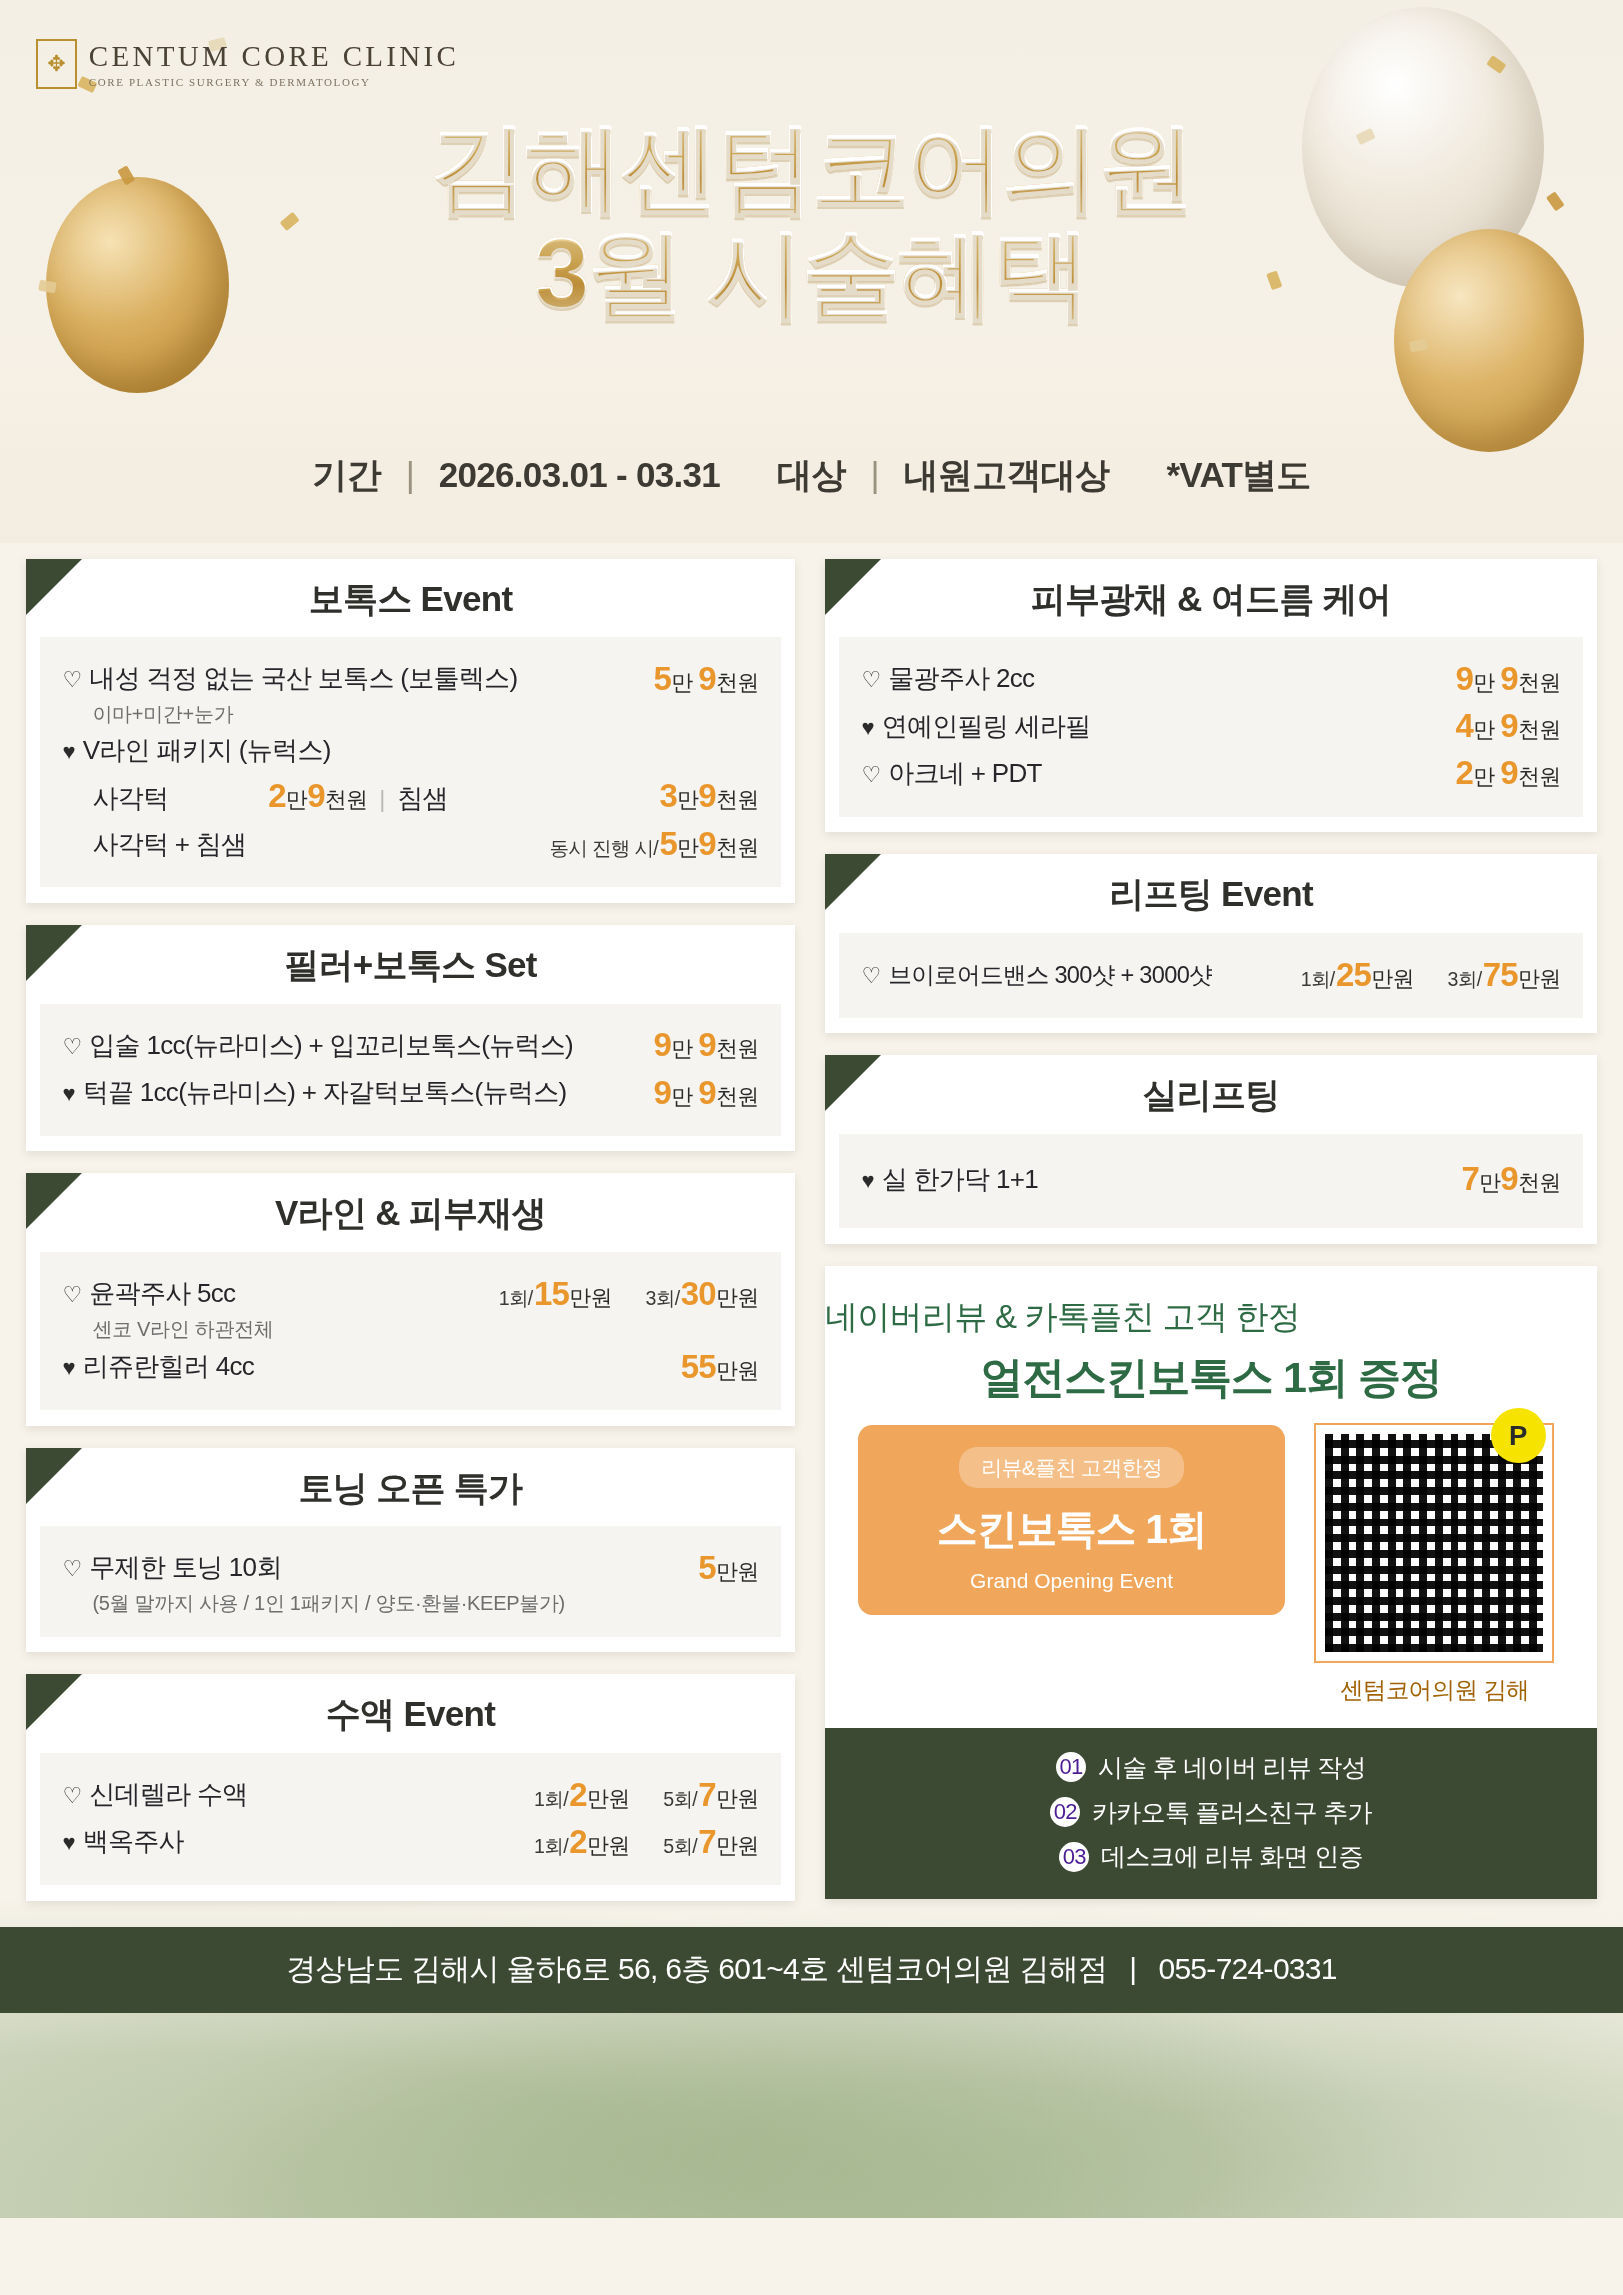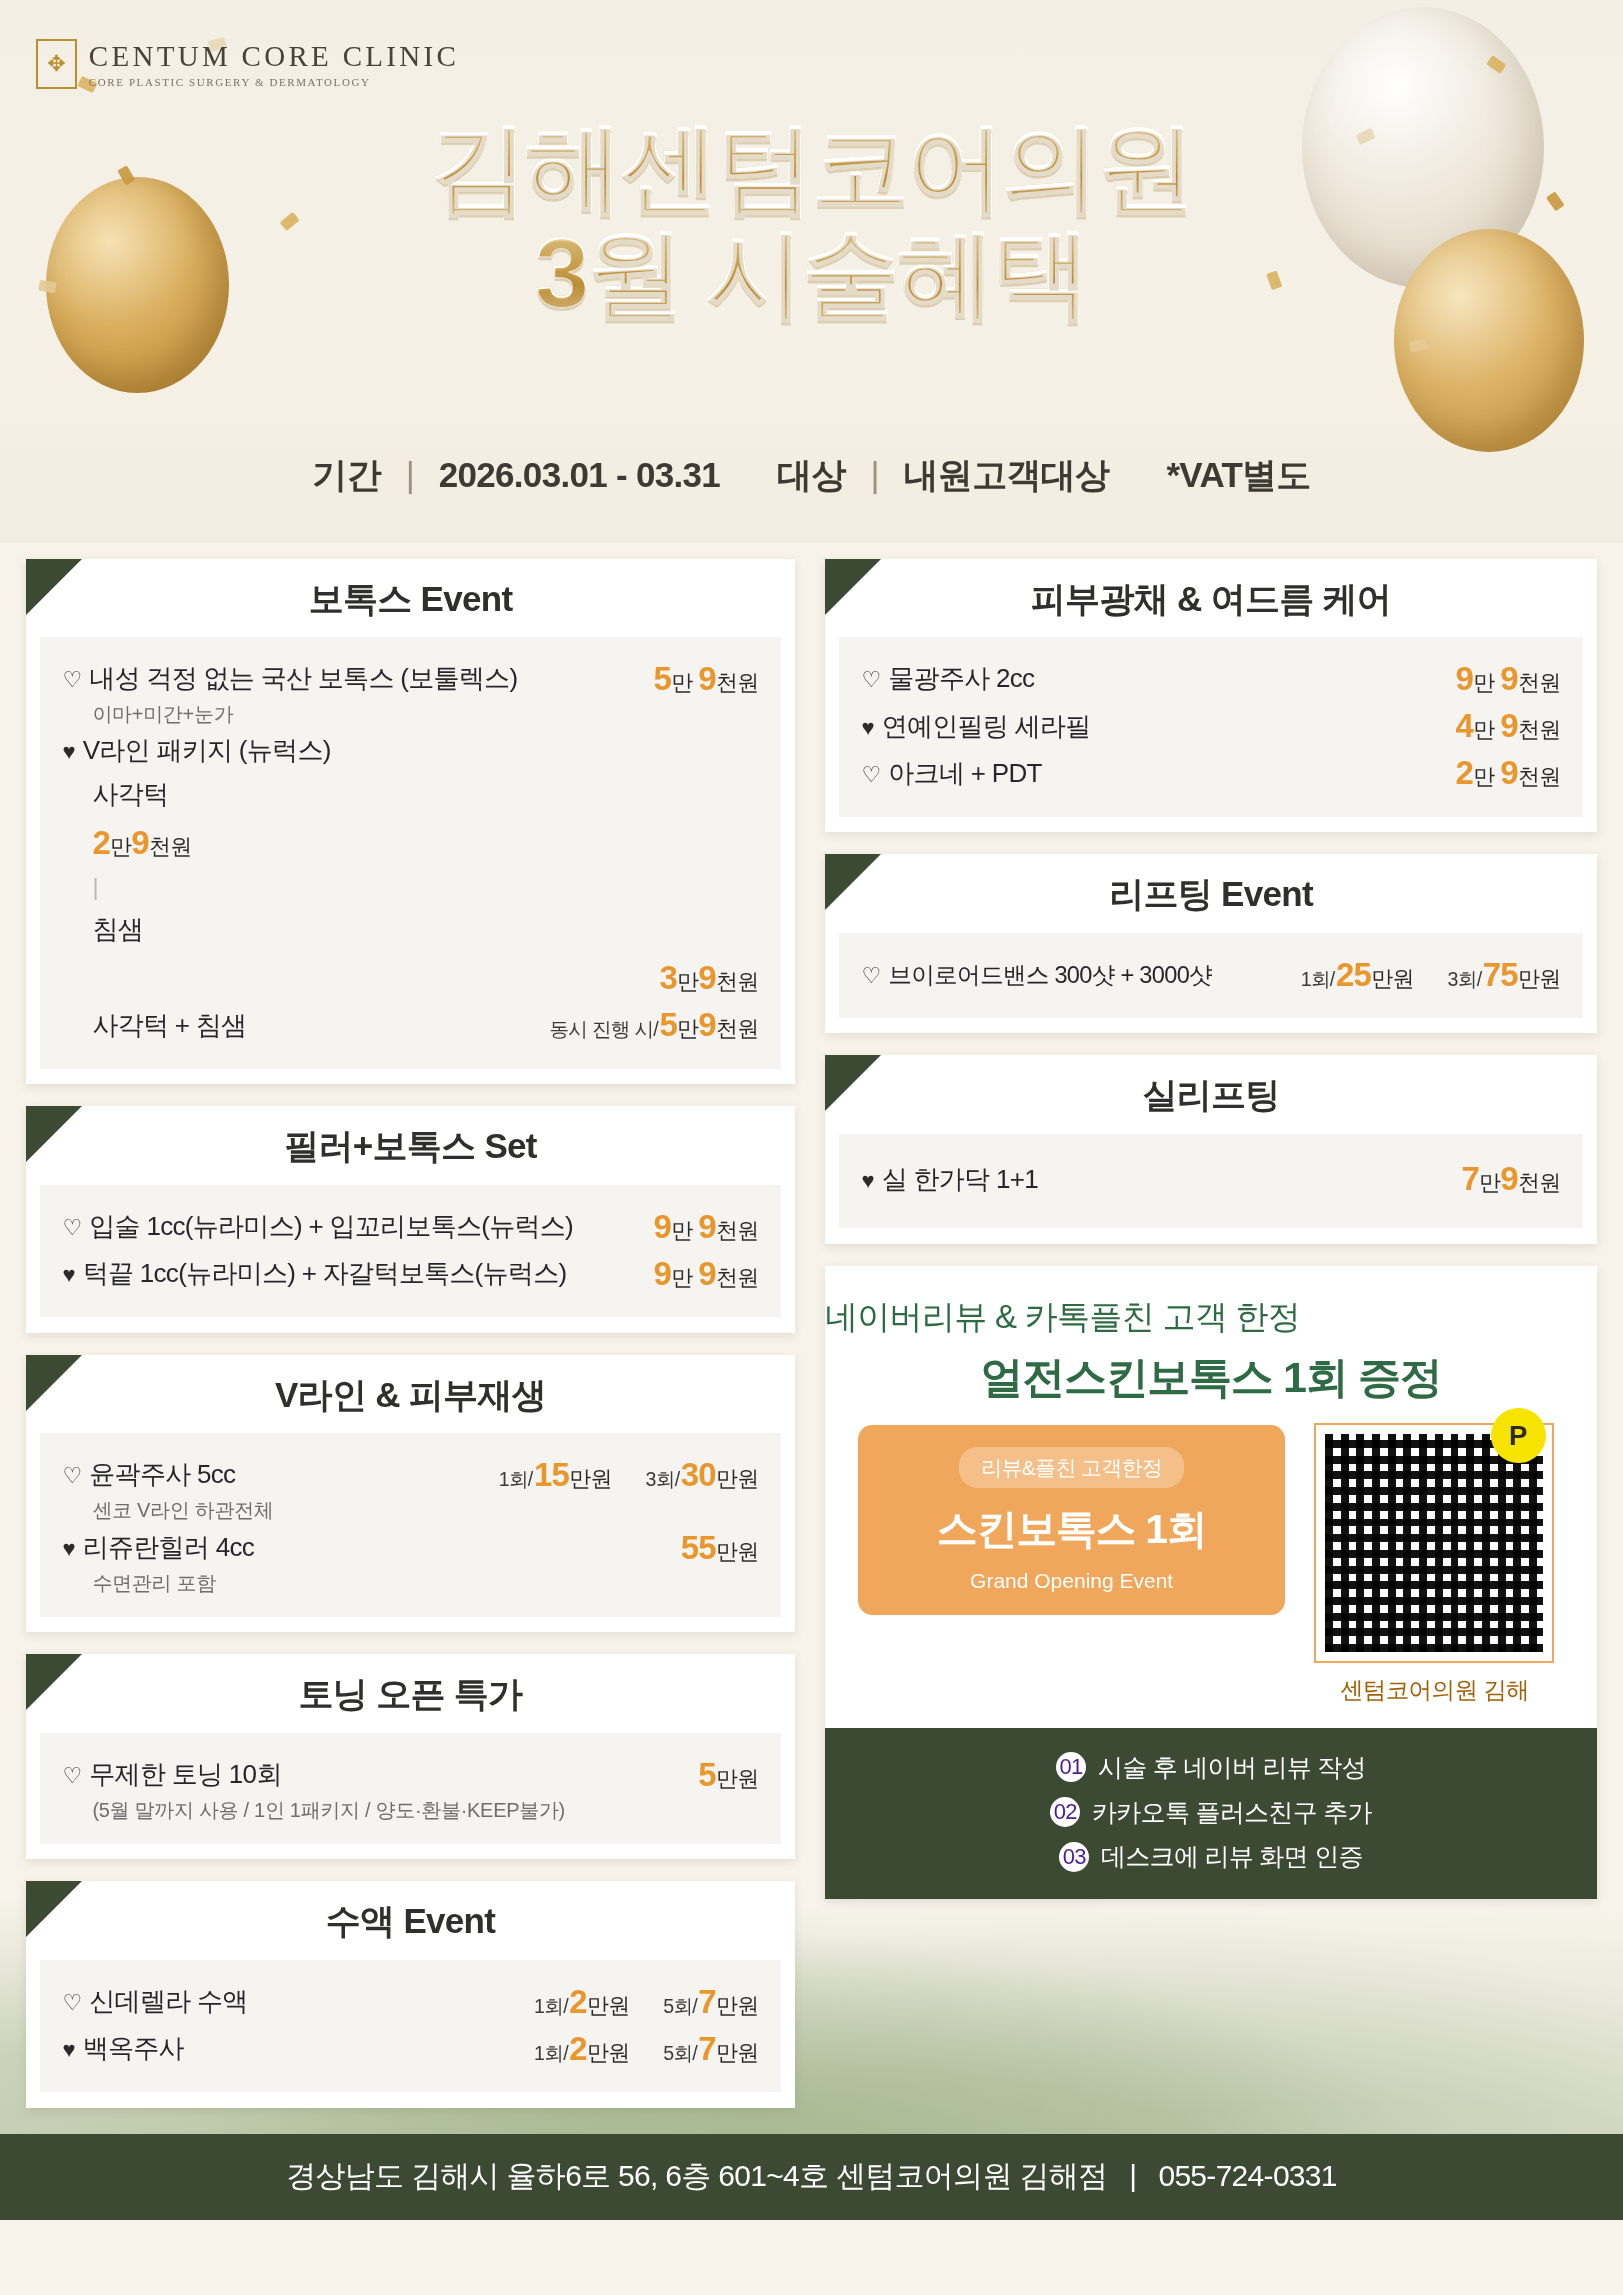--- a/index.html
+++ b/index.html
@@ -318,21 +318,21 @@
           <div class="sub-note">이마+미간+눈가</div>
 
           <div class="row">
             <div class="name">
               <span class="heart">♥</span>
               <span>V라인 패키지 (뉴럭스)</span>
             </div>
           </div>
 
           <div class="row" style="padding-left:30px;">
-            <div class="vline-grid" style="width:100%;flex-direction:column;">
+            <div class="vline-grid" style="width:100%;">
               <span class="name" style="width:164px;">사각턱</span>
               <span class="price">
                 <b>2</b><span class="unit">만</span><b>9</b><span class="unit">천원</span>
               </span>
               <span class="vbar">|</span>
               <span class="name" style="width:118px;">침샘</span>
               <span class="price" style="margin-left:auto;">
                 <b>3</b><span class="unit">만</span><b>9</b><span class="unit">천원</span>
               </span>
             </div>
@@ -392,21 +392,20 @@
           <div class="sub-note">센코 V라인 하관전체</div>
           <div class="row">
             <div class="name">
               <span class="heart">♥</span>
               <span>리쥬란힐러 4cc</span>
             </div>
             <div class="price">
               <b>55</b><span class="unit">만원</span>
             </div>
           </div>
-          <div class="sub-note">수면관리 포함</div>
         </div>
       </div>
 
       <div class="card">
         <div class="corner"></div>
         <h2>토닝 오픈 특가</h2>
         <div class="inner">
           <div class="row">
             <div class="name">
               <span class="heart">♡</span>

